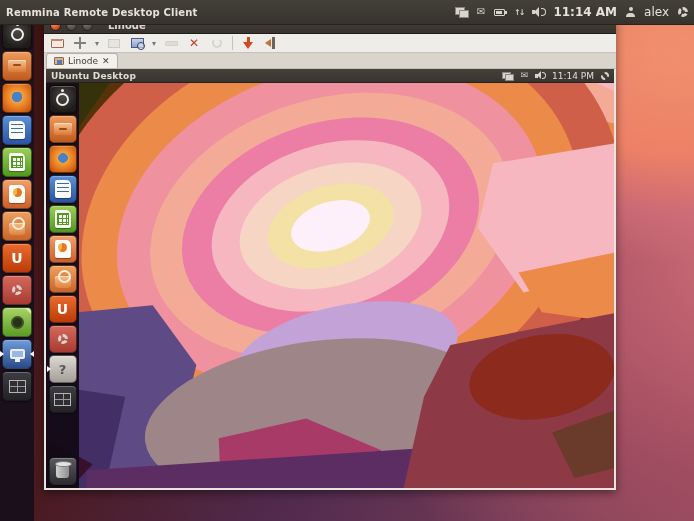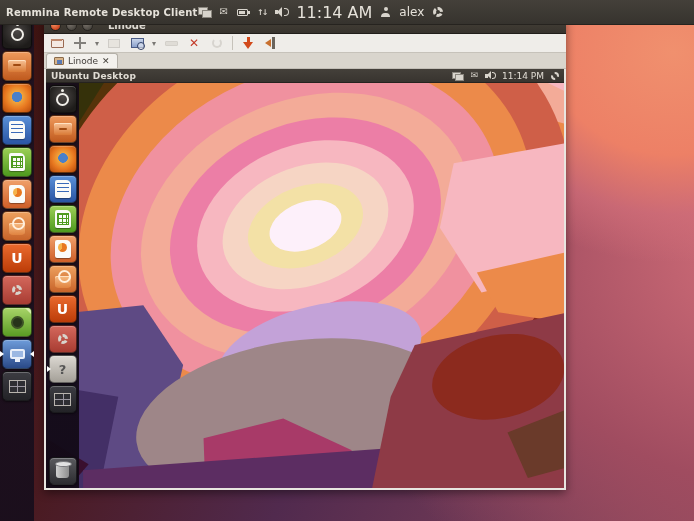--- a/index.html
+++ b/index.html
@@ -11,25 +11,25 @@
   .desktop-bg { position:absolute; inset:0;
     background:
       radial-gradient(ellipse 320px 270px at 97% 10%, var(--outer-salmon) 0%, #ed8066 38%, rgba(212,112,122,.65) 60%, rgba(160,76,96,0) 78%),
       radial-gradient(ellipse 620px 520px at 112% 48%, var(--outer-rose) 0%, var(--outer-winered) 45%, rgba(81,42,78,0) 76%),
       linear-gradient(115deg, var(--outer-darkleft) 0%, #4a1a20 28%, var(--outer-purple) 55%, #713a56 80%, #8a4a5c 100%);
   }
 
   
   .top-panel { position:absolute; top:0; left:0; right:0; height:21px; z-index:60;
     background:linear-gradient(#44403a,#36332e); color:var(--panel-text);
-    display:flex; align-items:center; padding:12px 6px; font-size:10px;
+    display:flex; align-items:center; justify-content:space-between; padding:12px 6px; font-size:10px;
     border-bottom:1px solid #26231f; }
   .tp-title { font-weight:bold; letter-spacing:.2px; }
   .tray { display:flex; align-items:center; gap:9px; height:100%; }
-  .tray .txt { font-weight:normal; font-size:16px; }
+  .tray .txt { font-weight:bold; font-size:12px; }
   .tray .txt-n { font-size:12px; }
   .ti { position:relative; display:inline-block; }
   
   .net { width:13px; height:10px; }
   .net:before, .net:after { content:""; position:absolute; background:#d8d4cc; border:1px solid #8a867e; }
   .net:before { left:0; top:0; width:8px; height:6px; }
   .net:after { left:4px; top:3px; width:8px; height:6px; }
   .mail { font-size:10px; line-height:10px; color:#d8d4cc; }
   .batt { width:11px; height:7px; border:1px solid #d8d4cc; border-radius:1px; }
   .batt:before { content:""; position:absolute; right:-3px; top:1px; width:2px; height:3px; background:#d8d4cc; }
@@ -90,21 +90,21 @@
   .ic-ws { background:linear-gradient(#3c3c42,#232327); }
   .wsgrid { width:17px; height:13px; border:1px solid #b8b4ae; position:relative; background:#2e2e33; }
   .wsgrid:before { content:""; position:absolute; left:50%; top:0; bottom:0; width:1px; background:#9a96a0; }
   .wsgrid:after { content:""; position:absolute; top:50%; left:0; right:0; height:1px; background:#9a96a0; }
   .ic-unknown { background:linear-gradient(#dcd8d2,#a4a098); color:#555; font-weight:bold; font-size:13px; }
   .ic-trash { background:linear-gradient(#5a5a5e,#2c2c30); }
   .bin { width:13px; height:14px; background:linear-gradient(90deg,#cfcfcf,#8e8e8e); border-radius:2px 2px 3px 3px; position:relative; }
   .bin:before { content:""; position:absolute; left:-1px; top:-3px; width:15px; height:4px; border-radius:50%; background:#e2e2e2; border:1px solid #77777b; }
 
   
-  .win { position:absolute; left:44px; top:17px; width:522px; height:473px; z-index:40;
+  .win { position:absolute; left:44px; top:17px; width:572px; height:473px; z-index:40;
     border-radius:5px 5px 2px 2px; box-shadow:0 3px 10px rgba(0,0,0,.45);
     display:flex; flex-direction:column; background:var(--toolbar-bg); }
   .titlebar { height:17px; flex:0 0 auto; border-radius:5px 5px 0 0;
     background:linear-gradient(#474239,#37332d); border-bottom:1px solid #211e1a;
     display:flex; align-items:center; padding:0 6px; gap:5px; }
   .wbtn { width:11px; height:11px; border-radius:50%; border:1px solid #25221e; flex:0 0 auto; }
   .wbtn-close { background:radial-gradient(circle at 35% 30%, #f59a6a, #d4502a 60%, #a63410); }
   .wbtn-min, .wbtn-max { background:radial-gradient(circle at 35% 30%, #7a746c, #4e4a44 70%); }
   .wtitle { color:#dcd8d0; font-size:10px; font-weight:bold; margin-left:10px; }
 

